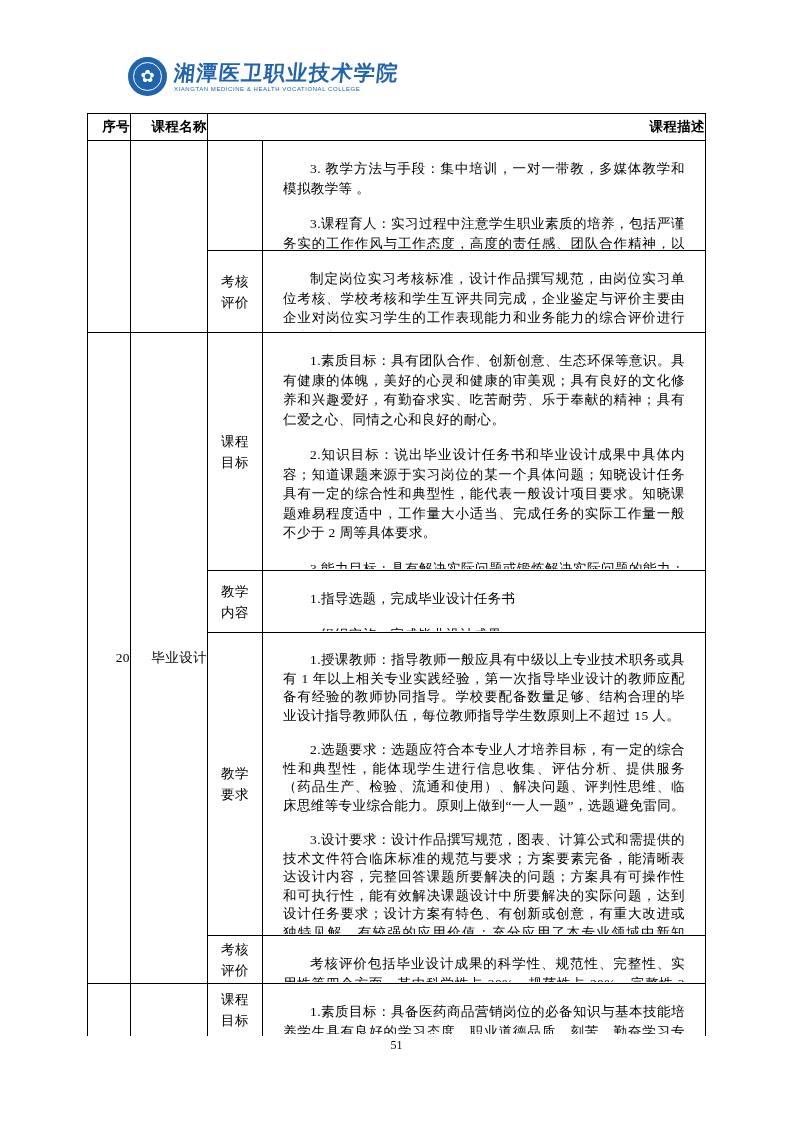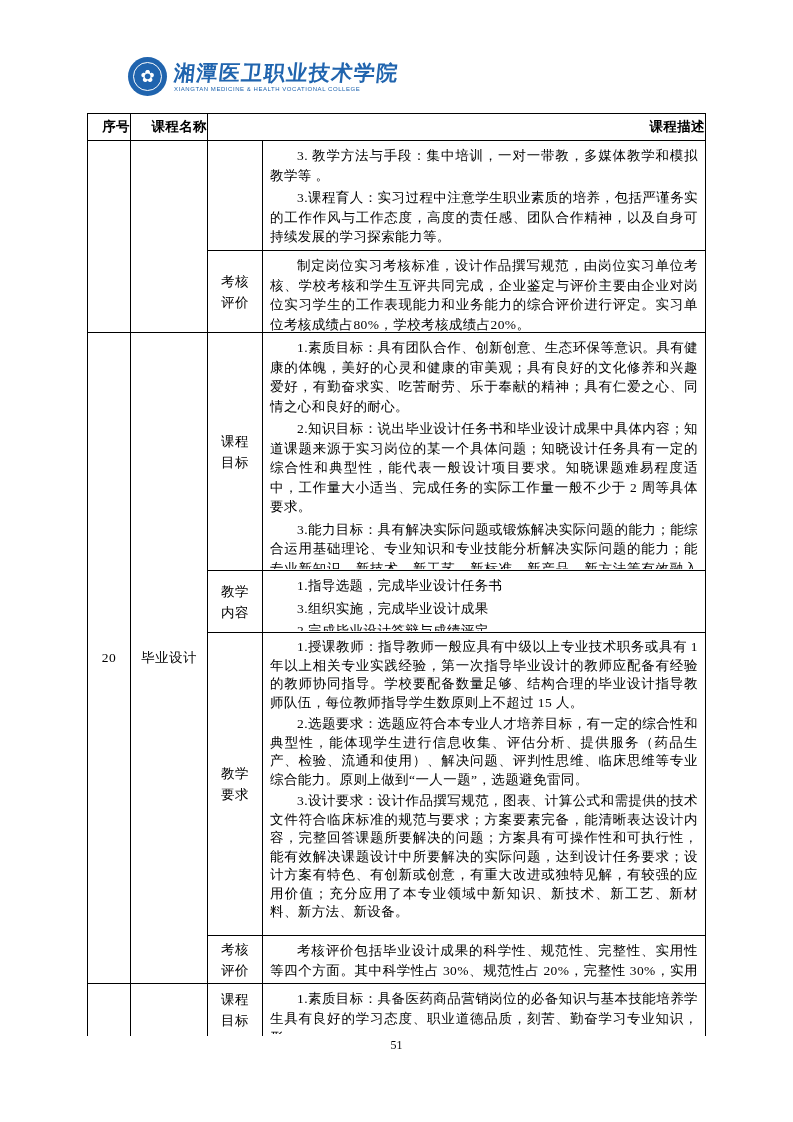--- a/index.html
+++ b/index.html
@@ -41,26 +41,26 @@
   
   table.course-table {
     position: absolute; top: 113px; left: 87px;
     width: 618px; border-collapse: collapse; table-layout: fixed;
   }
   .course-table th, .course-table td {
     border: 1px solid #000; padding: 0; vertical-align: middle;
     font-size: 13.5px; letter-spacing: 0.4px;
   }
   .course-table th { font-weight: bold; text-align: right; }
-  td.seq-cell, td.course-cell { text-align: center; }
+  td.seq-cell, td.course-cell { text-align: right; }
   td.label-cell { text-align: center; padding: 0 8px; line-height: 21px; margin-top: 20px; }
   td.content-cell { vertical-align: top; }
   .cellbox { overflow: hidden; padding: 2px 4px 0 4px; }
   p.para {
-    margin: 3px; text-indent: 2em; text-align: justify;
+    margin: 16px; text-indent: 2em; text-align: justify;
     line-height: 19.5px; word-break: break-all;
   }
   .tight p.para { line-height: 18.5px; }
   tr.cut td { border-bottom: none; }
 
   
   .footer {
     position: absolute; top: 1038px; left: 0; width: 100%;
     text-align: center; font-size: 12px;
   }

